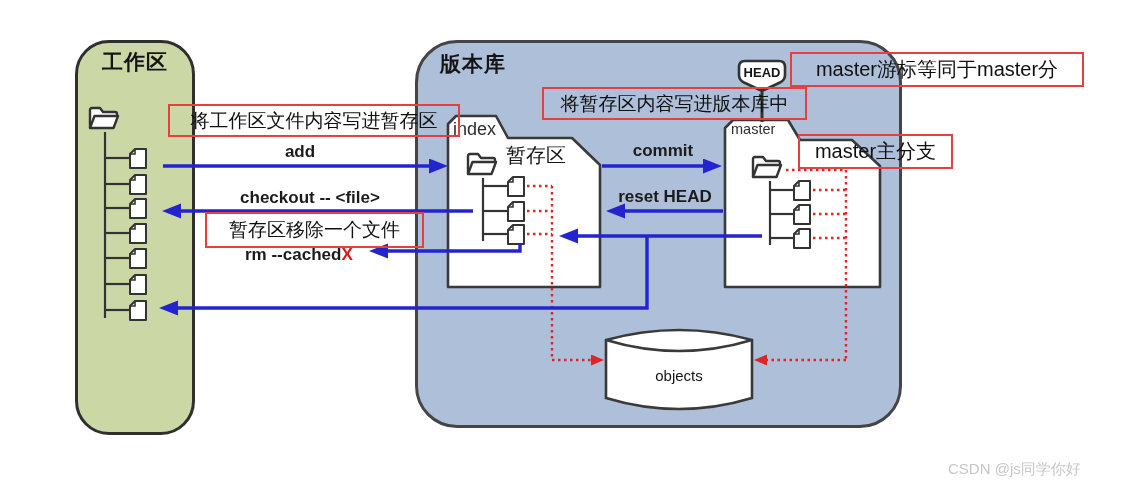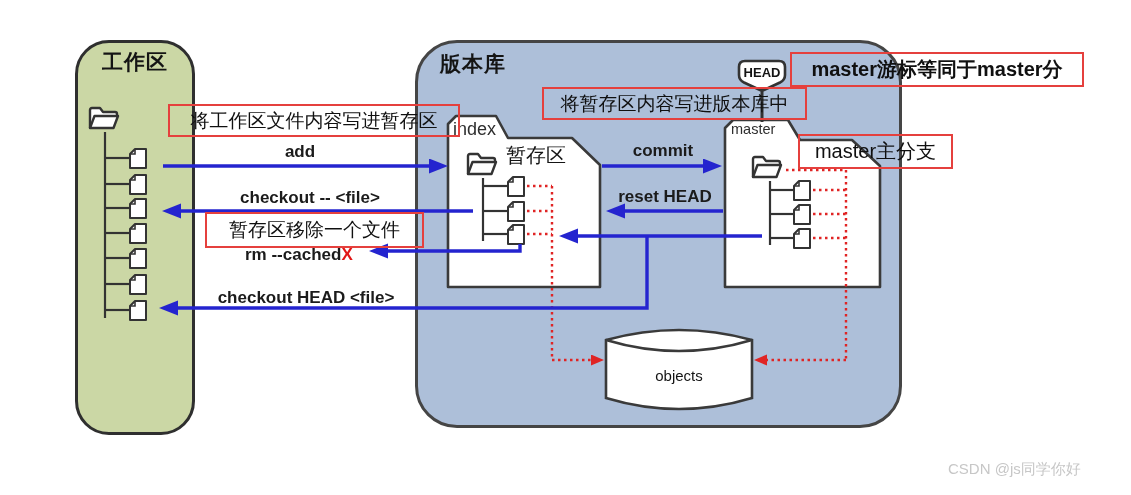--- a/index.html
+++ b/index.html
@@ -143,22 +143,21 @@
   <div class="lbl" style="left:739px;top:65px;width:46px;text-align:center;font-size:13px;font-weight:bold;">HEAD</div>
   <div class="lbl cmd" style="left:240px;top:142px;width:120px;">add</div>
 
   <div class="lbl" style="left:606px;top:367px;width:146px;text-align:center;font-size:15px;">objects</div>
   <div class="lbl cmd" style="left:600px;top:141px;width:126px;">commit</div>
   <div class="lbl cmd" style="left:212px;top:188px;width:196px;">checkout -- &lt;file&gt;</div>
   <div class="lbl cmd" style="left:606px;top:187px;width:118px;">reset HEAD</div>
   <div class="lbl cmd" style="left:245px;top:245px;">
     <span>rm --cached</span><span class="x-mark">X</span>
   </div>
-  <div class="lbl cmd" style="left:200px;top:288px;width:212px;">checkout HEAD &lt;file&gt;</div>
 
   <div class="redbox" style="left:542px;top:87px;width:265px;height:33px;">将暂存区内容写进版本库中</div>
   <div class="redbox" style="left:168px;top:104px;width:292px;height:33px;">将工作区文件内容写进暂存区</div>
-  <div class="redbox" style="left:790px;top:52px;width:294px;height:35px;font-size:20px;font-weight:bold;">master游标等同于master分</div>
+  <div class="redbox" style="left:790px;top:52px;width:294px;height:35px;font-size:20px;">master游标等同于master分</div>
   <div class="redbox" style="left:798px;top:134px;width:155px;height:35px;font-size:20px;">master主分支</div>
   <div class="redbox" style="left:205px;top:212px;width:219px;height:36px;">暂存区移除一个文件</div>
 
   <div id="watermark" class="lbl" style="left:948px;top:460px;">CSDN @js同学你好</div>
 </div>
 
 </body></html>

